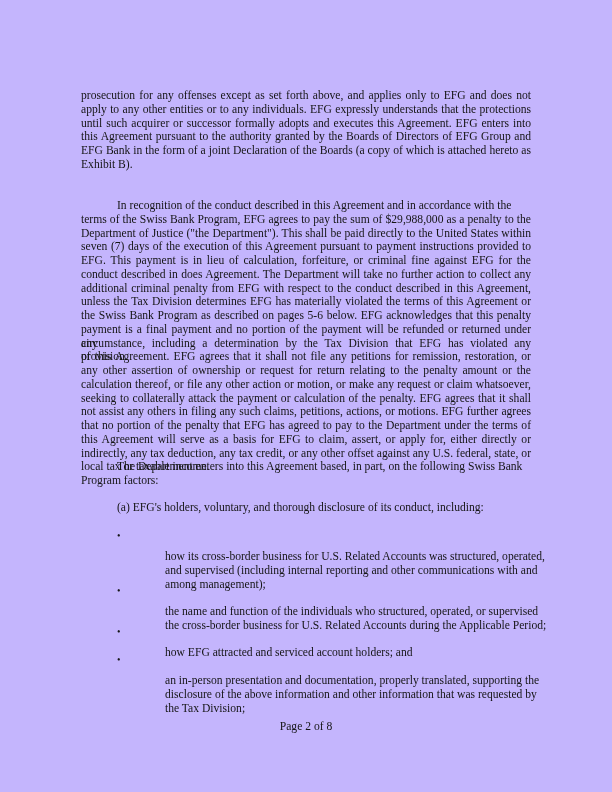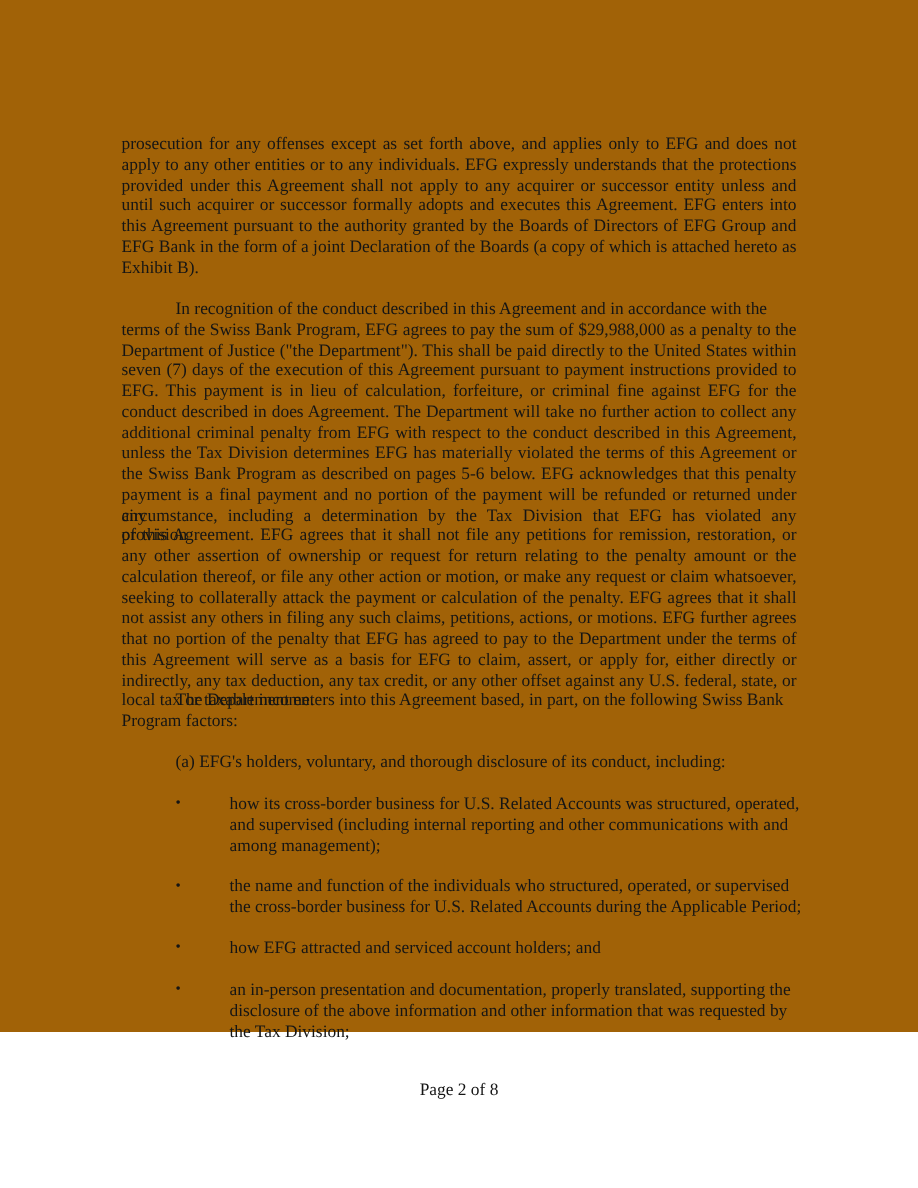--- a/index.html
+++ b/index.html
@@ -1,50 +1,49 @@
 <!DOCTYPE html>
 <html><head>
   <meta charset="utf-8">
   <style>
     html, body { margin: 0; padding: 0; background: #ffffff; }
     body { width: 612px; height: 792px; position: relative; overflow: hidden; }
     .page {
-      position: absolute; left: 0; top: 0; width: 612px; height: 688px; background: #a16207;
+      position: absolute; left: 0; top: 0; width: 612px; height: 792px; background: #c4b5fd;
       font-family: "Liberation Serif", "DejaVu Serif", serif; color: #151515;
       font-size: 11.6px; line-height: 13.75px;
     }
     .block { position: absolute; left: 81px; width: 450px; }
     .line { white-space: nowrap; display: block; height: 13.75px; }
     .line.justify { text-align: justify; text-align-last: justify; white-space: normal; }
     .p1 { top: 89px; }
     .p2 { top: 199px; }
     .p3 { top: 460px; font-family: Liberation Serif, serif; }
     .p4 { top: 501px; left: 117px; width: 410px; }
     .bullet { position: absolute; left: 117px; width: 414px; }
     .bullet .dot { position: absolute; left: 0; top: 0; width: 10px; font-size: 10px; }
-    .bullet .text { position: absolute; left: 36px; width: 378px; }
+    .bullet .text { position: absolute; left: 48px; width: 378px; margin-top: 21px; }
     .b1 { top: 529px; }
     .b2 { top: 584px; }
     .b3 { top: 625px; }
     .b4 { top: 653px; }
     .footer {
       position: absolute; top: 720px; left: 0; width: 612px; text-align: center;
       font-size: 11.6px;
     }
     .indent { padding-left: 36px; }
   </style>
 </head>
 <body>
 
 <div class="page">
 
   <div class="block p1">
     <span class="line justify">prosecution for any offenses except as set forth above, and applies only to EFG and does not</span>
     <span class="line justify">apply to any other entities or to any individuals.  EFG expressly understands that the protections</span>
-    <span class="line justify">provided under this Agreement shall not apply to any acquirer or successor entity unless and</span>
     <span class="line justify">until such acquirer or successor formally adopts and executes this Agreement.  EFG enters into</span>
     <span class="line justify">this Agreement pursuant to the authority granted by the Boards of Directors of EFG Group and</span>
     <span class="line justify">EFG Bank in the form of a joint Declaration of the Boards (a copy of which is attached hereto as</span>
     <span class="line">Exhibit B).</span>
   </div>
 
   <div class="block p2">
     <span class="line indent">In recognition of the conduct described in this Agreement and in accordance with the</span>
     <span class="line justify">terms of the Swiss Bank Program, EFG agrees to pay the sum of $29,988,000 as a penalty to the</span>
     <span class="line justify">Department of Justice ("the Department").  This shall be paid directly to the United States within</span>

